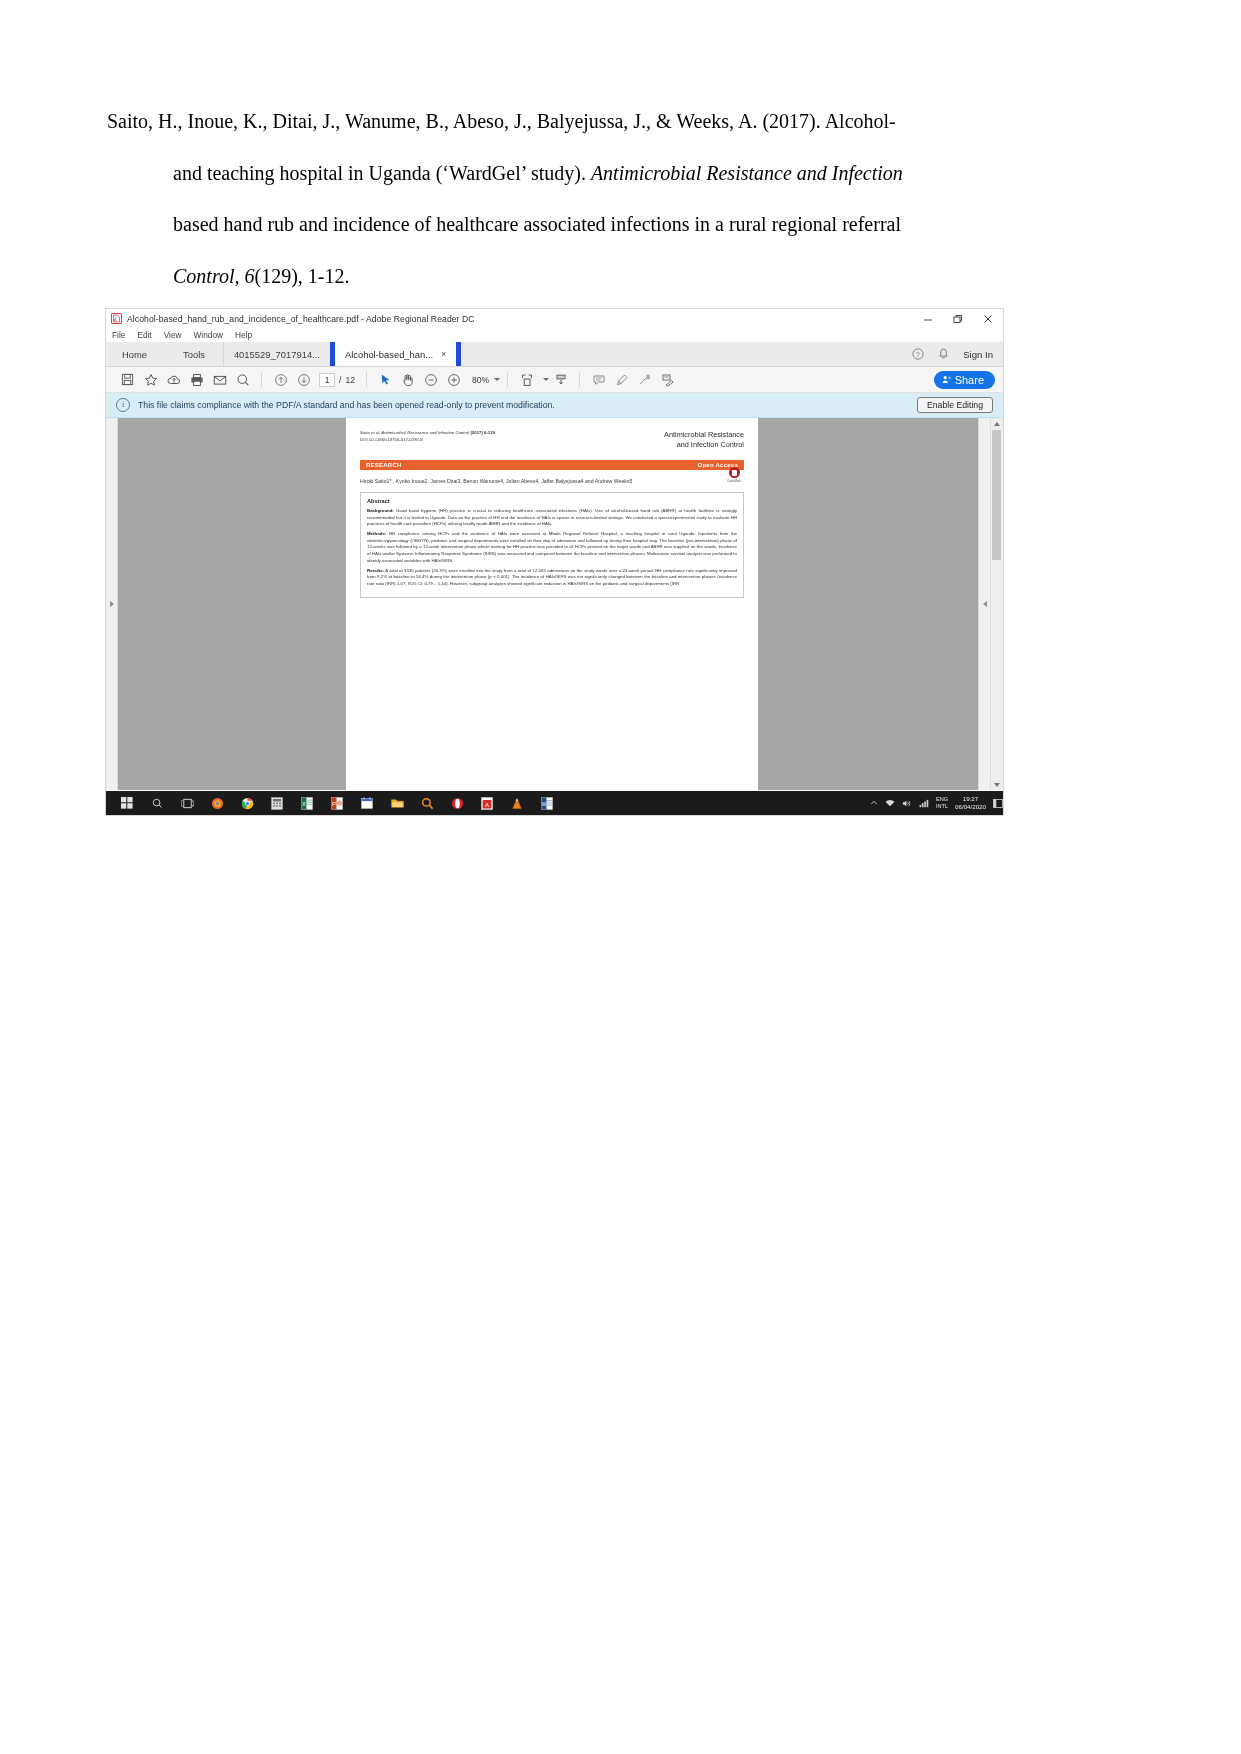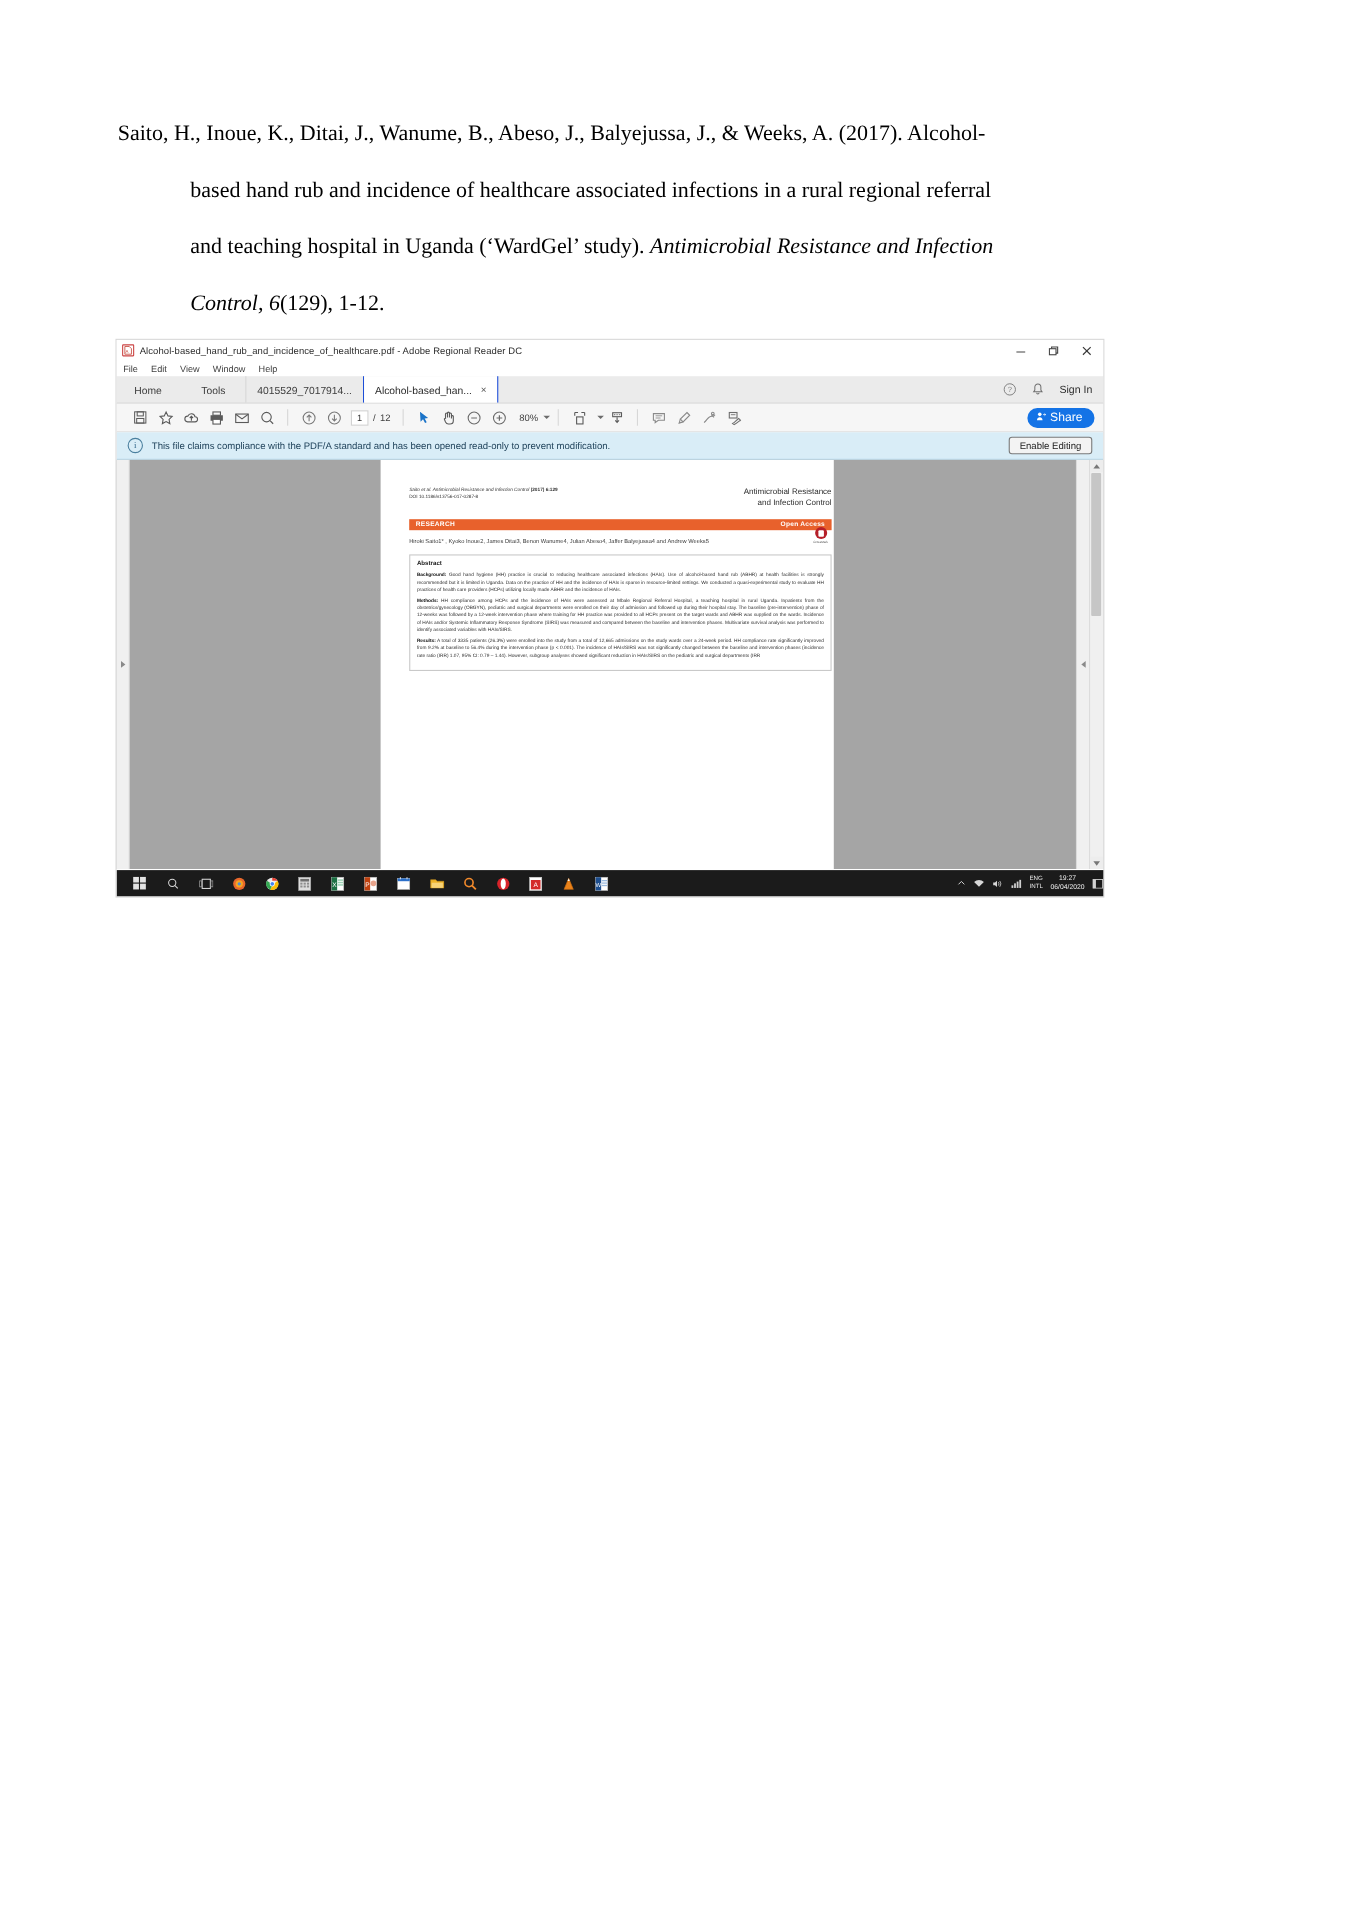--- a/index.html
+++ b/index.html
@@ -109,21 +109,21 @@
     border-bottom: 1px solid #d4d4d4;
     position: relative;
   }
   .tab {
     display: flex;
     align-items: center;
     padding: 0 14px;
     font-size: 9.4px;
     color: #3c3c3c;
     white-space: nowrap;
-    border-right: 1px solid #1d4ed8;
+    border-right: 5px solid #1d4ed8;
   }
   .tab.home { padding: 0 18px 0 16px; border-right: none; }
   .tab.tools { padding: 0 18px; border-right: 1px solid #d7d7d7;}
   .tab.doc { padding: 0 10px; }
   .tab.active {
     background: #ffffff;
     color: #2a2a2a;
   }
   .tab .close {
     margin-left: 8px;
@@ -323,21 +323,21 @@
     position: absolute;
     top: 12px;
     left: 1px;
     width: 9px;
     height: 130px;
     background: #c6c6c6;
     border-radius: 1px;
   }
 
   
-  .pdf-inner { position: relative; width: 100%; height: 100%; padding: 12px; font-family: "Liberation Sans", sans-serif; }
+  .pdf-inner { position: relative; width: 100%; height: 100%; padding: 0; font-family: "Liberation Sans", sans-serif; }
   .pdf-head {
     display: flex;
     justify-content: space-between;
     padding: 12px 14px 0 14px;
   }
   .pdf-cite {
     font-size: 4.3px;
     color: #333;
     line-height: 6.5px;
     font-style: italic;
@@ -461,22 +461,22 @@
     color: #ededed;
     text-align: center;
   }
   .tray-ico { font-size: 8px; color: #dcdcdc; display:flex; align-items:center;}
 </style>
 </head>
 <body>
 
 <div class="citation">
   <div class="cit-line">Saito, H., Inoue, K., Ditai, J., Wanume, B., Abeso, J., Balyejussa, J., &amp; Weeks, A. (2017). Alcohol-</div>
+  <div class="cit-line indent"><span>and teaching hospital in Uganda (‘WardGel’ study). </span><span class="ital">Antimicrobial Resistance and Infection</span></div>
   <div class="cit-line indent">based hand rub and incidence of healthcare associated infections in a rural regional referral</div>
-  <div class="cit-line indent"><span>and teaching hospital in Uganda (‘WardGel’ study). </span><span class="ital">Antimicrobial Resistance and Infection</span></div>
   <div class="cit-line indent"><span class="ital">Control, 6</span><span>(129), 1-12.</span></div>
 </div>
 
 <div class="acro-window">
 
   <div class="titlebar">
     <div class="app-icon">
       <svg width="9" height="9" viewBox="0 0 9 9">
           <path d="M1.5 1h4l2 2v5h-6z" fill="#fff" stroke="#c0392b" stroke-width=".7"></path>
           <text x="2" y="7" font-size="4" fill="#c0392b" font-family="sans-serif">A</text>

